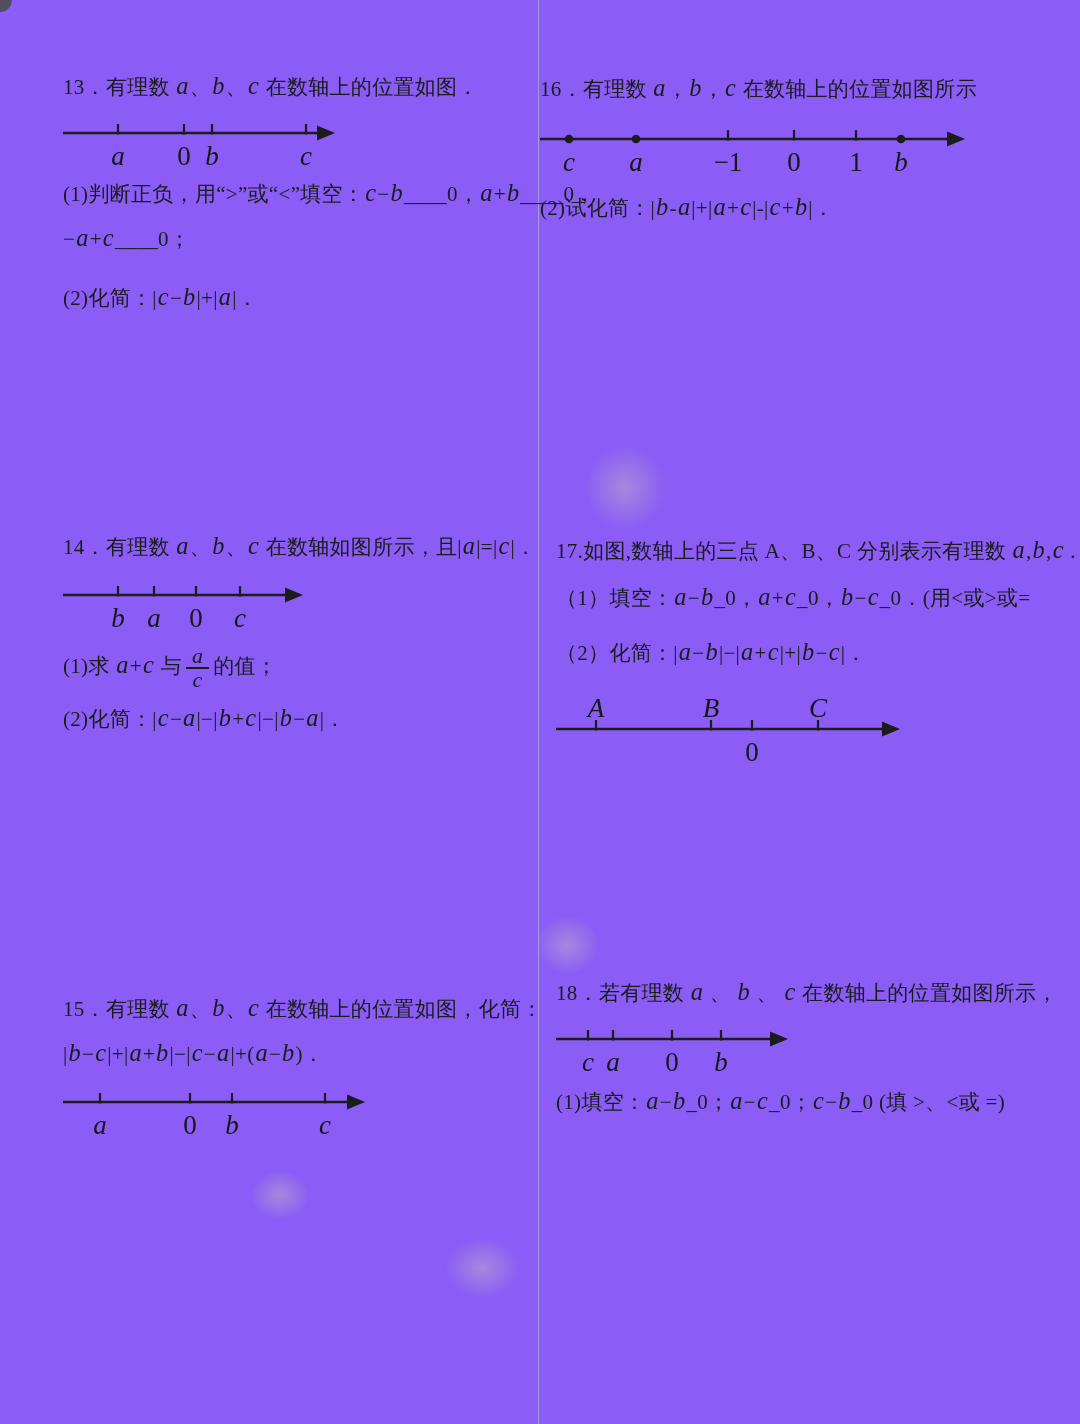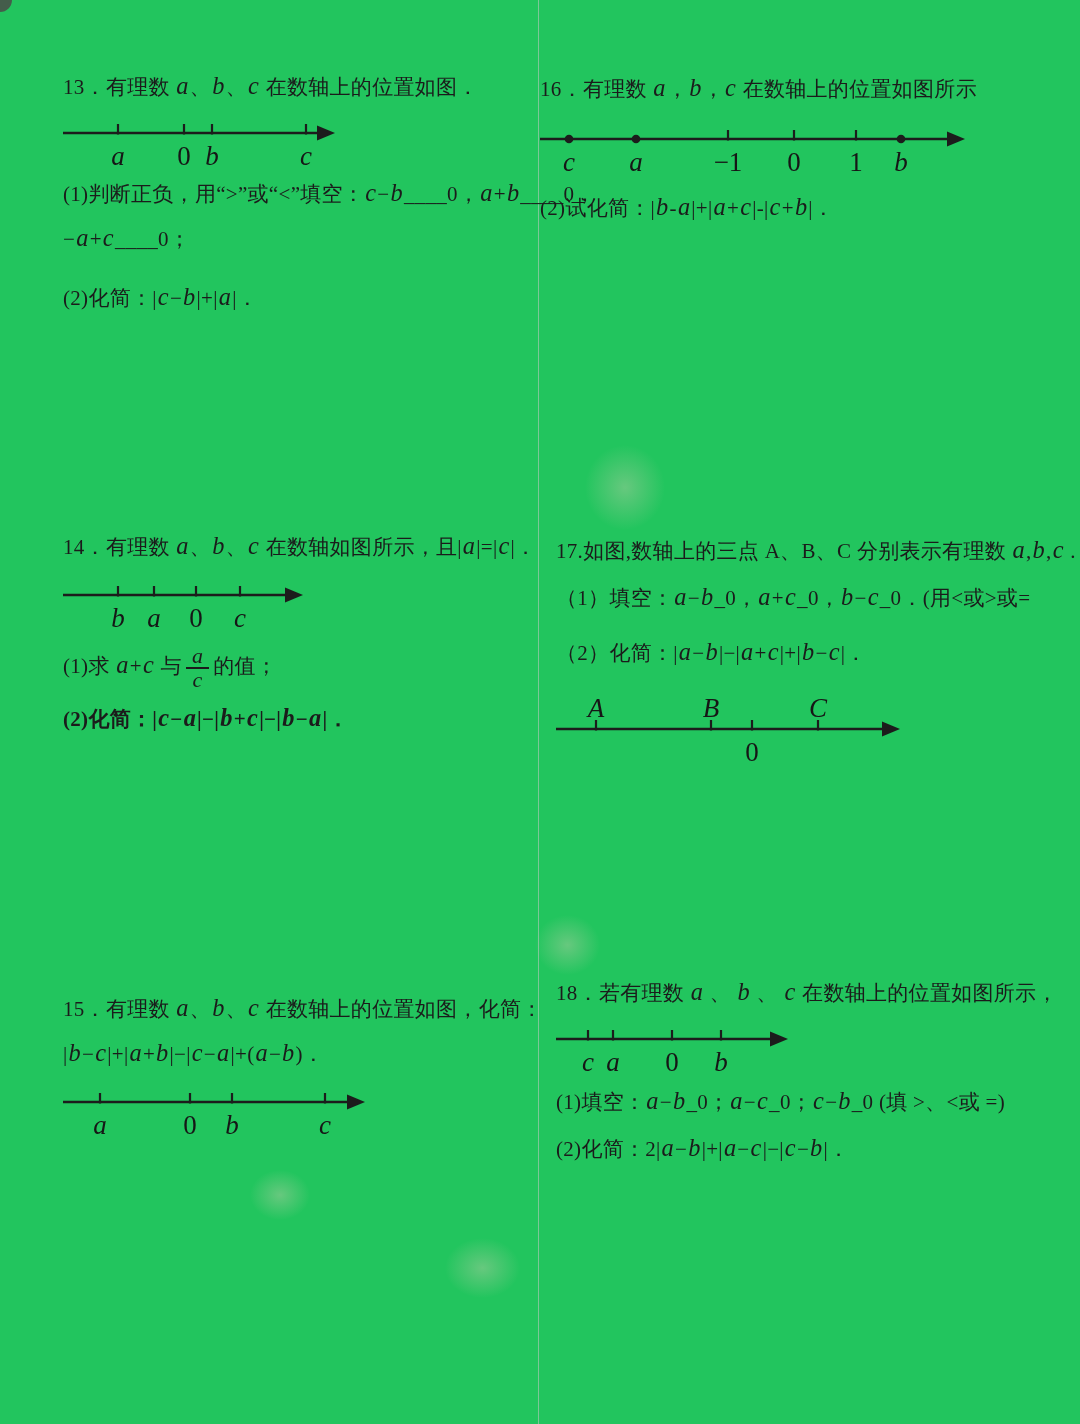--- a/index.html
+++ b/index.html
@@ -1,19 +1,19 @@
 <!DOCTYPE html>
 <html><head>
 <meta charset="utf-8">
 <style>
   html,body{margin:0;padding:0;background:#ffffff;}
   .page{
     position:relative;
     width:1080px;height:1424px;
-    background:#22c55e;
+    background:#8b5cf6;
     overflow:hidden;
     font-family:"Liberation Serif","DejaVu Serif",serif;
     color:#1b1b1b;
   }
   .col-divider{
     position:absolute;left:538px;top:0;width:1px;height:1424px;
     background:#c8c8c6;opacity:.55;
   }
   .corner-mark{
     position:absolute;left:0;top:0;width:12px;height:12px;
@@ -92,21 +92,21 @@
           <text x="55" y="58" text-anchor="middle" class="nl-label it">b</text>
           <line x1="91" y1="17" x2="91" y2="27.5" stroke="#1c1c1c" stroke-width="2.2"></line>
           <text x="91" y="58" text-anchor="middle" class="nl-label it">a</text>
           <line x1="133" y1="17" x2="133" y2="27.5" stroke="#1c1c1c" stroke-width="2.2"></line>
           <text x="133" y="58" text-anchor="middle" class="nl-label">0</text>
           <line x1="177" y1="17" x2="177" y2="27.5" stroke="#1c1c1c" stroke-width="2.2"></line>
           <text x="177" y="58" text-anchor="middle" class="nl-label it">c</text>
         </svg>
       </div>
     <div class="line" style="margin-top:12px;">(1)求 <i>a</i>+<i>c</i> 与<span class="frac"><span class="fr-top">a</span><span class="fr-bot">c</span></span>的值；</div>
-    <div class="line" style="margin-top:10px;font-weight:bold;">(2)化简：|<i>c</i>−<i>a</i>|−|<i>b</i>+<i>c</i>|−|<i>b</i>−<i>a</i>|．</div>
+    <div class="line" style="margin-top:10px;">(2)化简：|<i>c</i>−<i>a</i>|−|<i>b</i>+<i>c</i>|−|<i>b</i>−<i>a</i>|．</div>
   </section>
 
   <section class="problem" style="left:63px;top:992px;width:478px;">
     <div class="line">15．有理数 <i>a</i>、<i>b</i>、<i>c</i> 在数轴上的位置如图，化简：</div>
     <div class="line" style="margin-top:12px;">|<i>b</i>−<i>c</i>|+|<i>a</i>+<i>b</i>|−|<i>c</i>−<i>a</i>|+(<i>a</i>−<i>b</i>)．</div>
     <div class="nl" style="margin-top:6px;">
         <svg width="310" height="64" viewBox="0 0 310 64">
           <line x1="0" y1="26" x2="290" y2="26" stroke="#1c1c1c" stroke-width="2.6"></line>
           <polygon points="302,26 284,18.5 284,33.5" fill="#1c1c1c"></polygon>
           <line x1="37" y1="17" x2="37" y2="27.5" stroke="#1c1c1c" stroke-width="2.2"></line>
@@ -174,16 +174,15 @@
           <text x="32" y="54" text-anchor="middle" class="nl-label it">c</text>
           <line x1="57" y1="13" x2="57" y2="23.5" stroke="#1c1c1c" stroke-width="2.2"></line>
           <text x="57" y="54" text-anchor="middle" class="nl-label it">a</text>
           <line x1="116" y1="13" x2="116" y2="23.5" stroke="#1c1c1c" stroke-width="2.2"></line>
           <text x="116" y="54" text-anchor="middle" class="nl-label">0</text>
           <line x1="165" y1="13" x2="165" y2="23.5" stroke="#1c1c1c" stroke-width="2.2"></line>
           <text x="165" y="54" text-anchor="middle" class="nl-label it">b</text>
         </svg>
       </div>
     <div class="line" style="margin-top:8px;">(1)填空：<i>a</i>−<i>b</i>_0；<i>a</i>−<i>c</i>_0；<i>c</i>−<i>b</i>_0  (填 &gt;、&lt;或 =)</div>
-    <div class="line" style="margin-top:14px;">(2)化简：2|<i>a</i>−<i>b</i>|+|<i>a</i>−<i>c</i>|−|<i>c</i>−<i>b</i>|．</div>
   </section>
 
 </div>
 
 </body></html>

